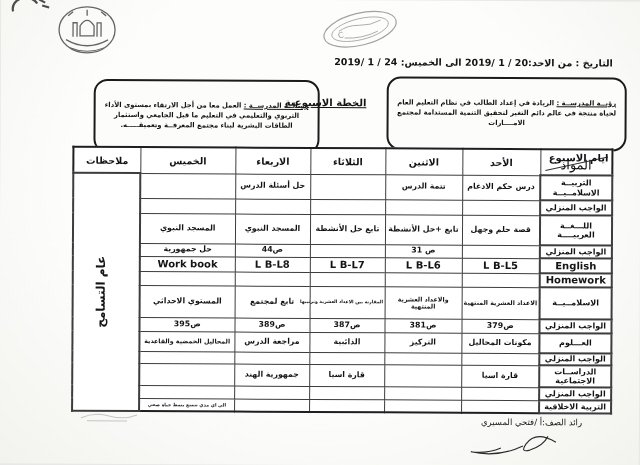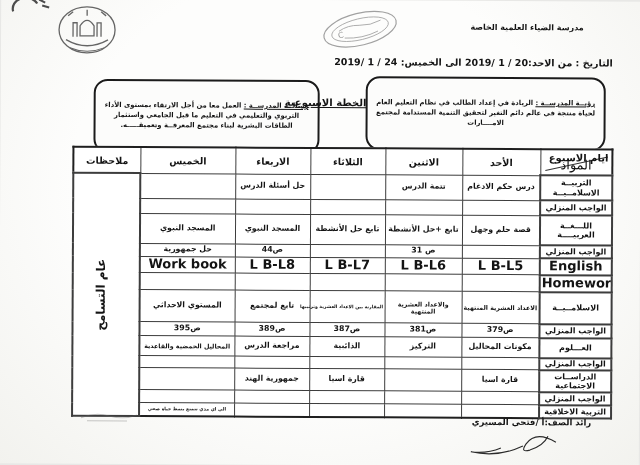--- a/index.html
+++ b/index.html
@@ -13,46 +13,46 @@
   .authority{position:absolute;left:446px;top:20px;width:160px;text-align:center;
     font-size:8px;font-weight:bold;line-height:1.7;direction:rtl;}
   .dateline{position:absolute;right:28px;top:56px;font-size:9.5px;font-weight:bold;direction:rtl;}
   .classline{position:absolute;left:142px;top:57px;width:180px;display:flex;
     flex-direction:row-reverse;justify-content:space-between;font-size:9.5px;font-weight:bold;direction:rtl;}
   .vbox{position:absolute;border:2px solid #1b1b1b;border-radius:14px;background:#fcfcfb;
     font-size:6.8px;font-weight:bold;text-align:center;line-height:1.45;direction:rtl;
     padding:20px 7px;box-shadow:0 0 0 1px #fff inset;}
   .vbox .lbl{text-decoration:underline;}
   .missionbox{left:93px;top:80px;width:208px;}
-  .visionbox{left:365px;top:76px;width:222px;text-align:center;}
+  .visionbox{left:386px;top:76px;width:222px;text-align:center;}
   .doc-title{position:absolute;left:284px;top:97px;width:84px;text-align:left;
     font-size:10px;font-weight:bold;text-decoration:underline;direction:rtl;}
   
   .plan-table{position:absolute;left:72px;top:147px;width:541px;border-collapse:collapse;
     table-layout:fixed;background:#fff;border:2px solid #1f1f1f;direction:rtl;}
   .plan-table th,.plan-table td{border:1.5px solid #3d3d3d;text-align:center;vertical-align:middle;
     padding:0 1px;overflow:hidden;}
   .plan-table thead tr{height:26px;}
   .plan-table thead th{font-size:9.5px;font-weight:bold;}
   .plan-table tbody th{font-size:8px;font-weight:bold;border-width:2px;line-height:1.15;}
   .plan-table td{font-size:7.8px;font-weight:bold;line-height:1.15;}
   .plan-table td.t2{font-size:6.3px;}
   .plan-table td.t3{font-size:4.6px;white-space:nowrap;overflow:visible;}
-  .plan-table .lat{font-family:"DejaVu Sans", sans-serif;font-size:13px;direction:ltr;}
+  .plan-table .lat{font-family:"DejaVu Sans", sans-serif;font-size:10px;direction:ltr;}
   .corner{position:relative;}
   .corner .c-top{position:absolute;top:2px;right:3px;font-size:10px;font-weight:bold;}
   .corner .c-bot{position:absolute;bottom:2px;left:50%;transform:translateX(-50%);font-size:13px;font-weight:normal;}
   .corner svg{position:absolute;left:0;top:0;width:100%;height:100%;}
   .corner line{stroke:#333;stroke-width:1;}
   .notes-cell{border-width:2px !important;}
   .vtext{display:inline-block;transform:rotate(-90deg);white-space:nowrap;
     font-size:12px;font-weight:bold;}
   
   .leader{position:absolute;left:450px;top:416px;width:165px;text-align:center;
-    font-size:8.5px;font-weight:bold;direction:rtl;}
+    font-size:8.5px;font-weight:normal;direction:rtl;}
   .depthead{position:absolute;left:130px;top:419px;font-size:8.5px;font-weight:bold;direction:rtl;}
   .sig{position:absolute;left:462px;top:429px;}
   .pencil{position:absolute;left:80px;top:410px;opacity:.35;}
   
   .emblem{position:absolute;left:53px;top:5px;}
   .stamp{position:absolute;left:318px;top:3px;opacity:.8;}
   .cornerstamp{position:absolute;left:8px;top:-3px;opacity:.85;}
 </style>
 </head>
 <body>
@@ -80,21 +80,20 @@
     <g transform="rotate(-14 41 26)" fill="none" stroke="#8b8b8b" stroke-width="1.2">
       <ellipse cx="41" cy="26" rx="37" ry="16"></ellipse>
       <ellipse cx="41" cy="26" rx="29" ry="10.5" stroke-width="0.8"></ellipse>
       <path d="M20,23 q10,-4 21,-1 q11,3 22,0" stroke-width="0.8"></path>
       <path d="M24,31 q17,5 34,1" stroke-width="0.8"></path>
       <text x="18" y="30" font-size="8" fill="#7c7c7c" stroke="none">C</text>
     </g>
   </svg>
 
   <div class="authority">
-    <div>مدرسة الضياء العلمية الخاصة</div>
   </div>
 
   <div class="dateline">التاريخ : من الاحد:20 / 1 /2019  الى الخميس: 24 / 1 /2019</div>
 
 
   <div class="vbox missionbox">
     <span class="lbl">رسالــة المدرســة :</span>
     <span>العمل معا من أجل الارتقاء بمستوى الأداء التربوي والتعليمي في التعليم ما قبل الجامعي واستثمار الطاقات البشرية لبناء مجتمع المعرفــة وتعميقـــــه.</span>
   </div>
 

